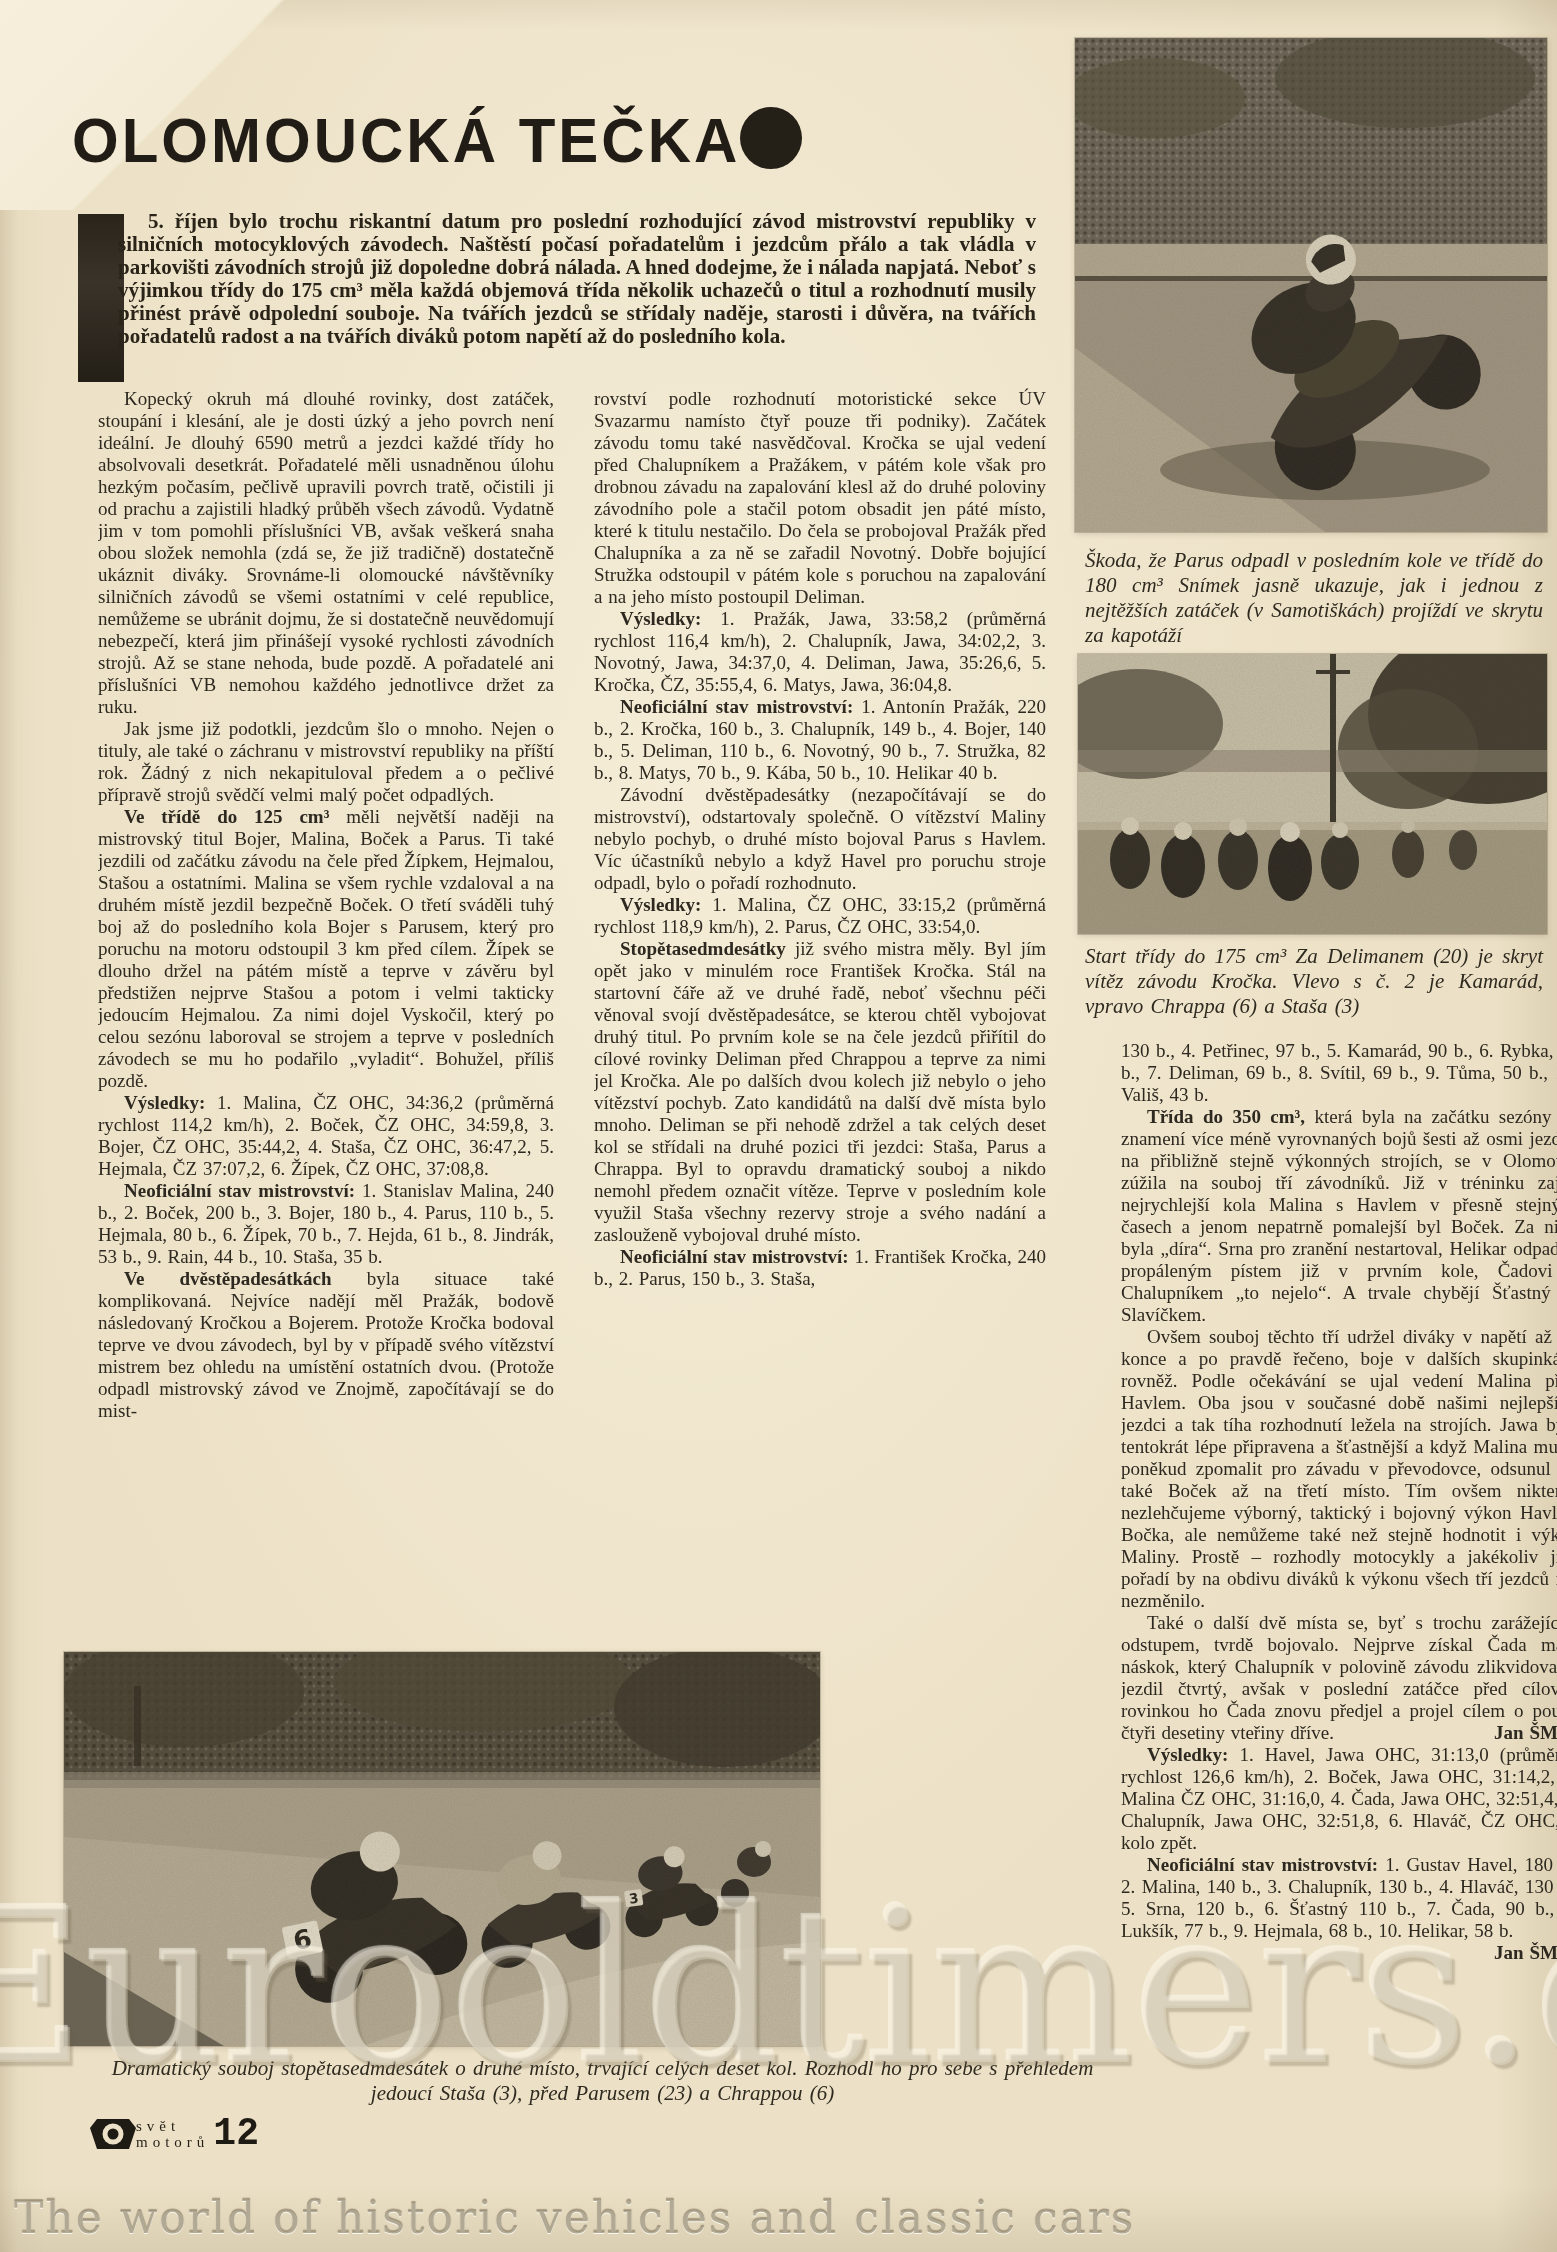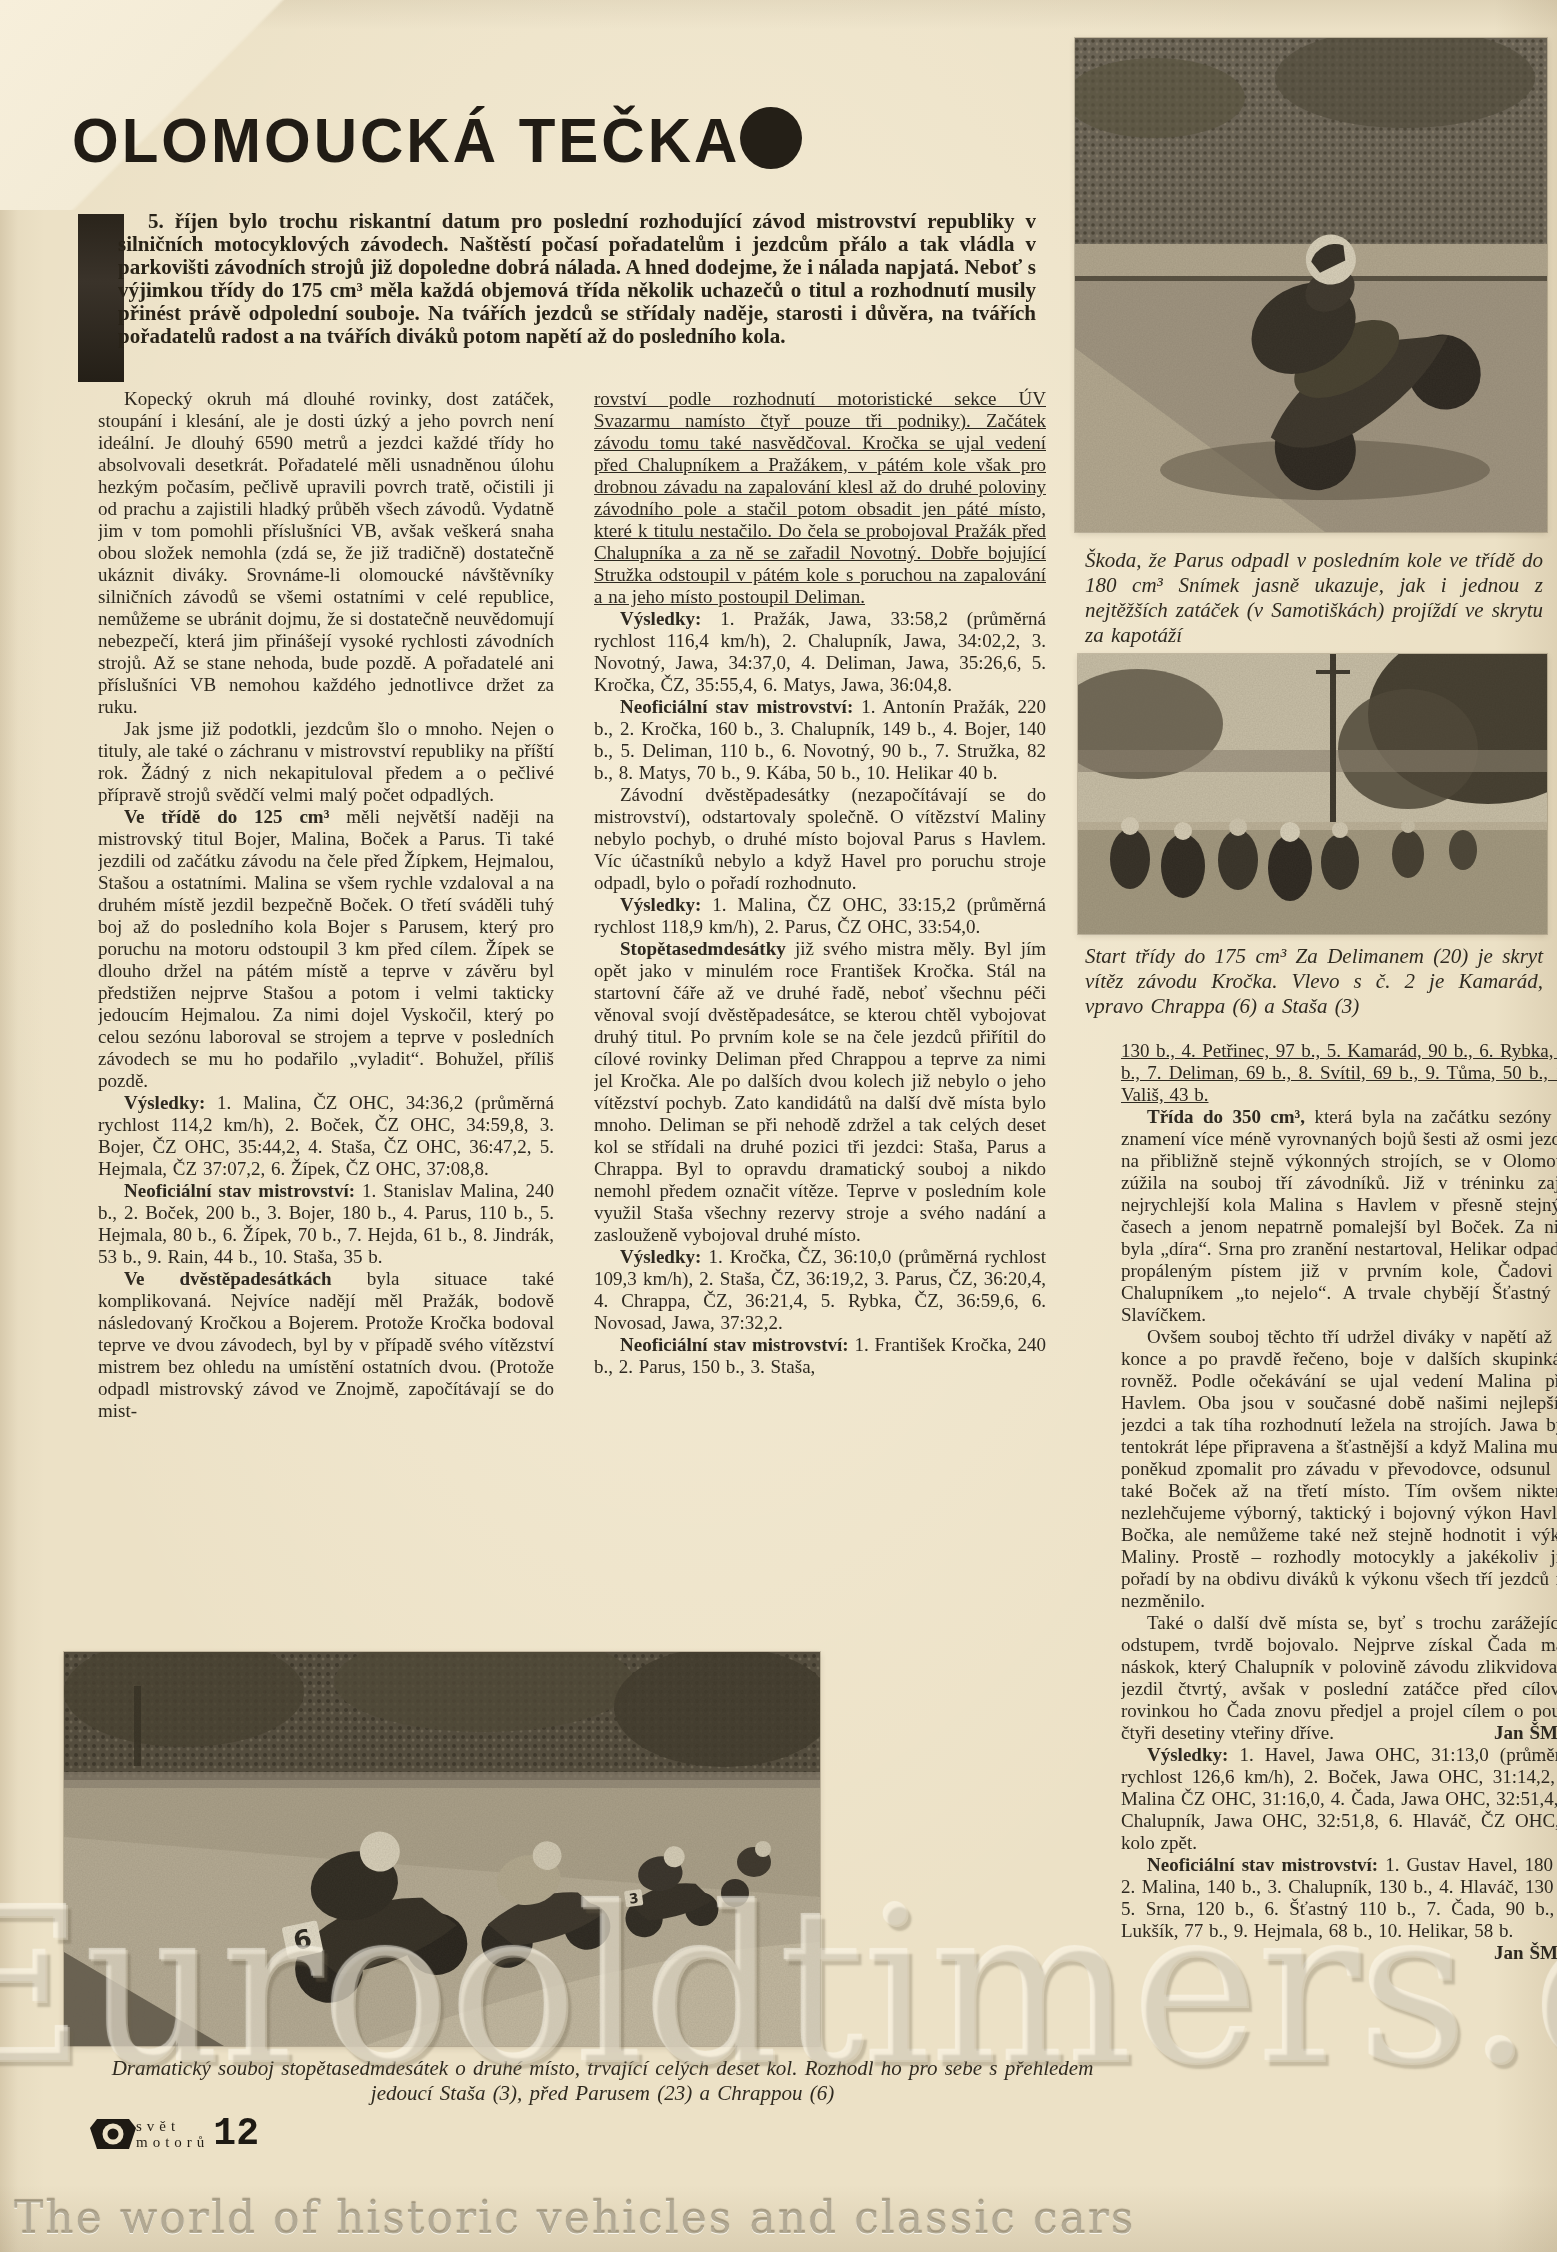--- a/index.html
+++ b/index.html
@@ -26,21 +26,21 @@
   .title-dot{width:62px; height:62px; border-radius:50%; background:#241f17; margin-top:-6px;}
   .lead-bar{position:absolute; left:78px; top:214px; width:46px; height:168px;
     background:linear-gradient(180deg,#2a241b,#3a332a 40%,#241f17); }
   .lead{
     position:absolute; left:118px; top:210px; width:918px;
     font-weight:bold; font-size:21px; line-height:23px; text-align:justify; text-indent:30px;
     color:#292318;
   }
   .col{position:absolute; font-size:19px; line-height:22px; overflow:hidden;}
   .col p{margin:0; text-indent:26px; text-align:justify; word-spacing:1px;}
-  .col p.cont{text-indent:0;text-decoration:underline;}
+  .col p.cont{text-indent:0;}
   .col strong{font-weight:bold;}
   .sig{float:right; font-weight:bold;}
   #col-left{left:98px; top:388px; width:456px; height:1272px;}
   #col-mid{left:594px; top:388px; width:452px; height:1245px;}
   #col-right{left:1083px; top:1040px; width:458px; height:1070px;margin-left:38px;}
   .photo{position:absolute; box-shadow:0 0 0 1px rgba(80,68,48,.25), 0 2px 6px rgba(80,68,48,.18);}
   #photo-top{left:1075px; top:38px; width:472px; height:494px;}
   #photo-mid{left:1078px; top:654px; width:469px; height:280px;}
   #photo-bottom{left:64px; top:1652px; width:756px; height:394px;}
   .caption{
@@ -89,21 +89,20 @@
     <p><strong>Ve dvěstěpadesátkách</strong><span> byla situace také komplikovaná. Nejvíce nadějí měl Pražák, bodově následovaný Kročkou a Bojerem. Protože Kročka bodoval teprve ve dvou závodech, byl by v případě svého vítězství mistrem bez ohledu na umístění ostatních dvou. (Protože odpadl mistrovský závod ve Znojmě, započítávají se do mist-</span></p>
   </div>
 
   <div class="col" id="col-mid">
     <p class="cont">rovství podle rozhodnutí motoristické sekce ÚV Svazarmu namísto čtyř pouze tři podniky). Začátek závodu tomu také nasvědčoval. Kročka se ujal vedení před Chalupníkem a Pražákem, v pátém kole však pro drobnou závadu na zapalování klesl až do druhé poloviny závodního pole a stačil potom obsadit jen páté místo, které k titulu nestačilo. Do čela se probojoval Pražák před Chalupníka a za ně se zařadil Novotný. Dobře bojující Stružka odstoupil v pátém kole s poruchou na zapalování a na jeho místo postoupil Deliman.</p>
     <p><strong>Výsledky:</strong><span> 1. Pražák, Jawa, 33:58,2 (průměrná rychlost 116,4 km/h), 2. Chalupník, Jawa, 34:02,2, 3. Novotný, Jawa, 34:37,0, 4. Deliman, Jawa, 35:26,6, 5. Kročka, ČZ, 35:55,4, 6. Matys, Jawa, 36:04,8.</span></p>
     <p><strong>Neoficiální stav mistrovství:</strong><span> 1. Antonín Pražák, 220 b., 2. Kročka, 160 b., 3. Chalupník, 149 b., 4. Bojer, 140 b., 5. Deliman, 110 b., 6. Novotný, 90 b., 7. Stružka, 82 b., 8. Matys, 70 b., 9. Kába, 50 b., 10. Helikar 40 b.</span></p>
     <p>Závodní dvěstěpadesátky (nezapočítávají se do mistrovství), odstartovaly společně. O vítězství Maliny nebylo pochyb, o druhé místo bojoval Parus s Havlem. Víc účastníků nebylo a když Havel pro poruchu stroje odpadl, bylo o pořadí rozhodnuto.</p>
     <p><strong>Výsledky:</strong><span> 1. Malina, ČZ OHC, 33:15,2 (průměrná rychlost 118,9 km/h), 2. Parus, ČZ OHC, 33:54,0.</span></p>
     <p><strong>Stopětasedmdesátky</strong><span> již svého mistra měly. Byl jím opět jako v minulém roce František Kročka. Stál na startovní čáře až ve druhé řadě, neboť všechnu péči věnoval svojí dvěstěpadesátce, se kterou chtěl vybojovat druhý titul. Po prvním kole se na čele jezdců přiřítil do cílové rovinky Deliman před Chrappou a teprve za nimi jel Kročka. Ale po dalších dvou kolech již nebylo o jeho vítězství pochyb. Zato kandidátů na další dvě místa bylo mnoho. Deliman se při nehodě zdržel a tak celých deset kol se střídali na druhé pozici tři jezdci: Staša, Parus a Chrappa. Byl to opravdu dramatický souboj a nikdo nemohl předem označit vítěze. Teprve v posledním kole využil Staša všechny rezervy stroje a svého nadání a zaslouženě vybojoval druhé místo.</span></p>
-    <p><strong>Výsledky:</strong><span> 1. Kročka, ČZ, 36:10,0 (průměrná rychlost 109,3 km/h), 2. Staša, ČZ, 36:19,2, 3. Parus, ČZ, 36:20,4, 4. Chrappa, ČZ, 36:21,4, 5. Rybka, ČZ, 36:59,6, 6. Novosad, Jawa, 37:32,2.</span></p>
     <p><strong>Neoficiální stav mistrovství:</strong><span> 1. František Kročka, 240 b., 2. Parus, 150 b., 3. Staša,</span></p>
   </div>
 
   <div class="photo" id="photo-top">
     <svg width="472" height="494" viewBox="0 0 472 494" xmlns="http://www.w3.org/2000/svg">
       <defs>
         <pattern id="d1" width="8" height="8" patternUnits="userSpaceOnUse">
           <rect width="8" height="8" fill="#6b6456"></rect>
           <circle cx="2" cy="3" r="1.8" fill="#4a4436"></circle>
           <circle cx="6" cy="6" r="1.4" fill="#847b69"></circle>

